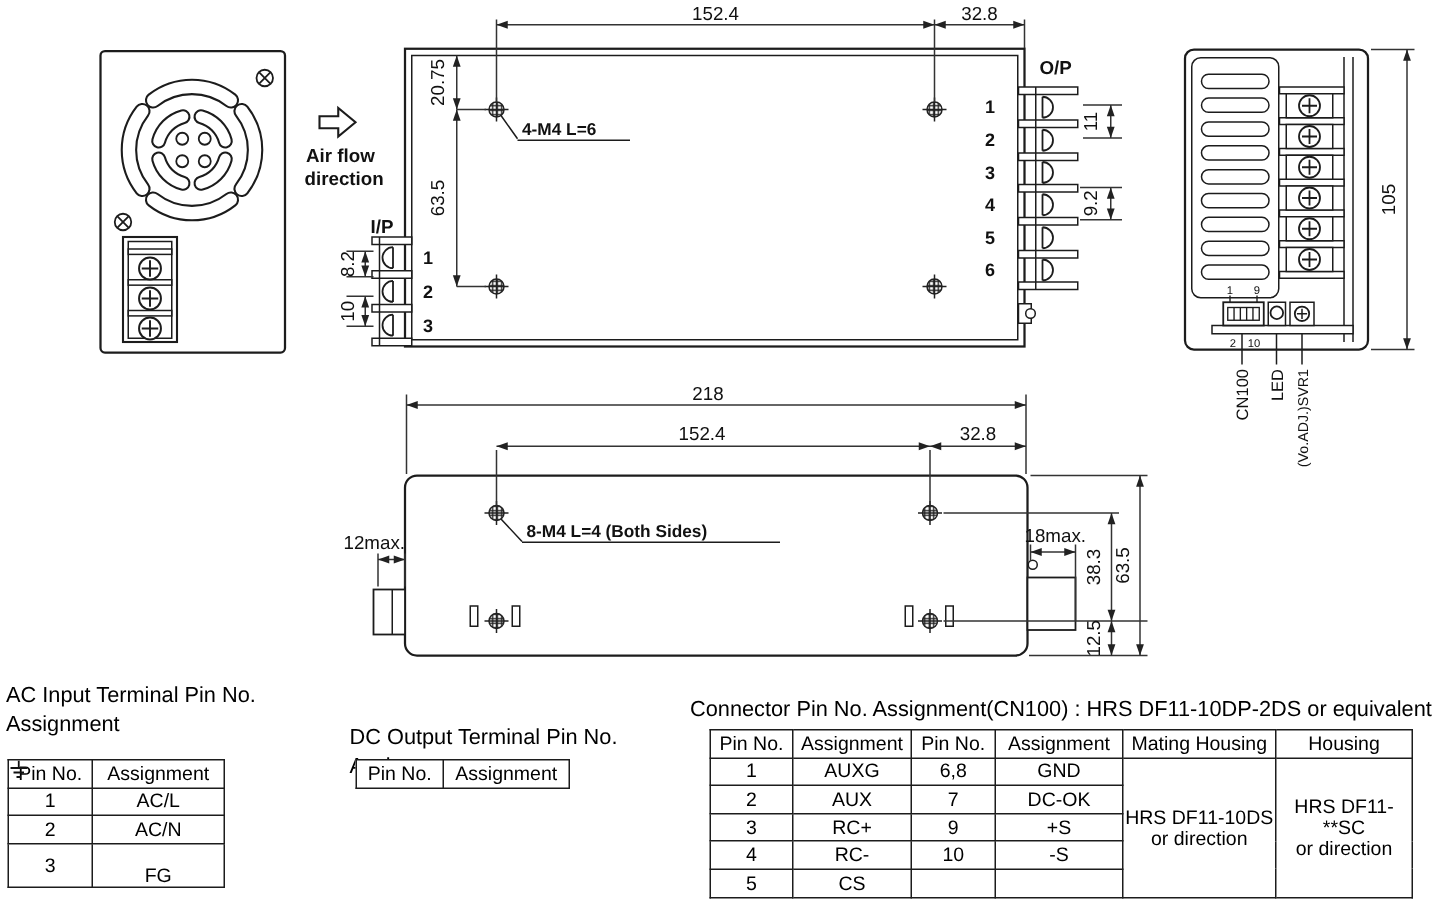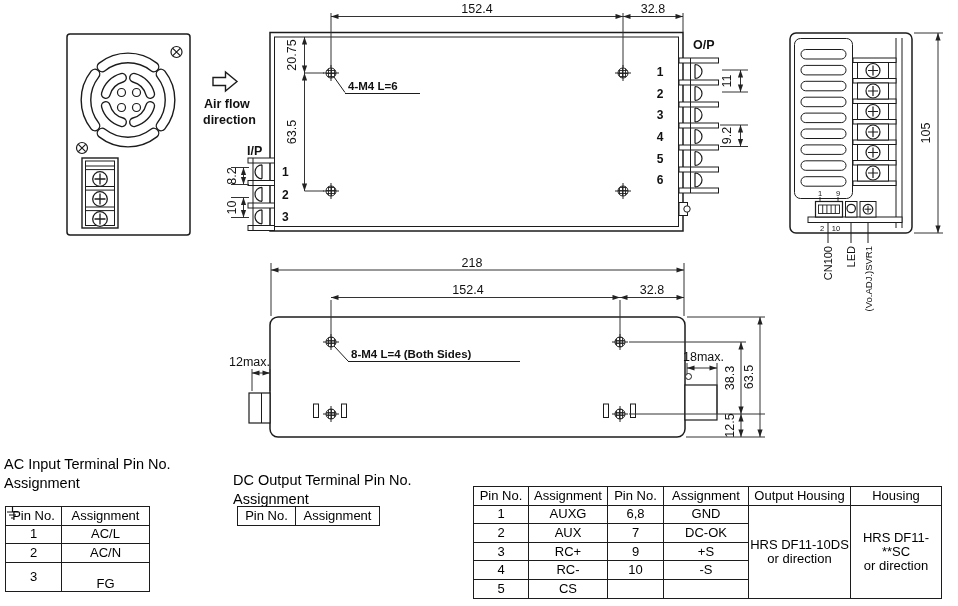--- a/index.html
+++ b/index.html
@@ -370,53 +370,54 @@
           <span>FG</span>
           <svg width="13" height="12" viewBox="0 0 13 12">
             <path d="M6.5,0 V5 M1,5 H12 M3,8 H10 M5,11 H8" stroke="#111" stroke-width="1.2" fill="none"></path>
           </svg>
         </span>
       </td>
     </tr>
   </tbody>
     </table>
 
-  <div class="tbl-title" style="left:233px;top:471px;">
+  <div class="tbl-title" style="left:233px;top:483px;">
     <div>DC Output Terminal Pin No.</div>
     <div>Assignment</div>
   </div>
   <table style="left:237px;top:506px;width:142px;">
     <colgroup>
         <col style="width:58px">
         <col style="width:84px">
       </colgroup>
     <tbody>
         <tr>
       <th>Pin No.</th>
       <th>Assignment</th>
     </tr>
   </tbody>
     </table>
 
+  <div class="tbl-title" style="left:460px;top:464px;">Connector Pin No. Assignment(CN100) : HRS DF11-10DP-2DS or equivalent</div>
   <table style="left:473px;top:486px;width:468px;">
     <colgroup>
       <col style="width:55px">
         <col style="width:79px">
         <col style="width:56px">
       <col style="width:85px">
         <col style="width:102px">
         <col style="width:91px">
     </colgroup>
     <tbody>
         <tr>
       <th>Pin No.</th>
       <th>Assignment</th>
       <th>Pin No.</th>
       <th>Assignment</th>
-      <th>Output Housing</th>
+      <th>Mating Housing</th>
       <th>Housing</th>
     </tr>
     <tr>
       <td>1</td>
       <td>AUXG</td>
       <td>6,8</td>
       <td>GND</td>
       <td rowspan="5">HRS DF11-10DS
 or direction</td>
       <td rowspan="5">HRS DF11-**SC

